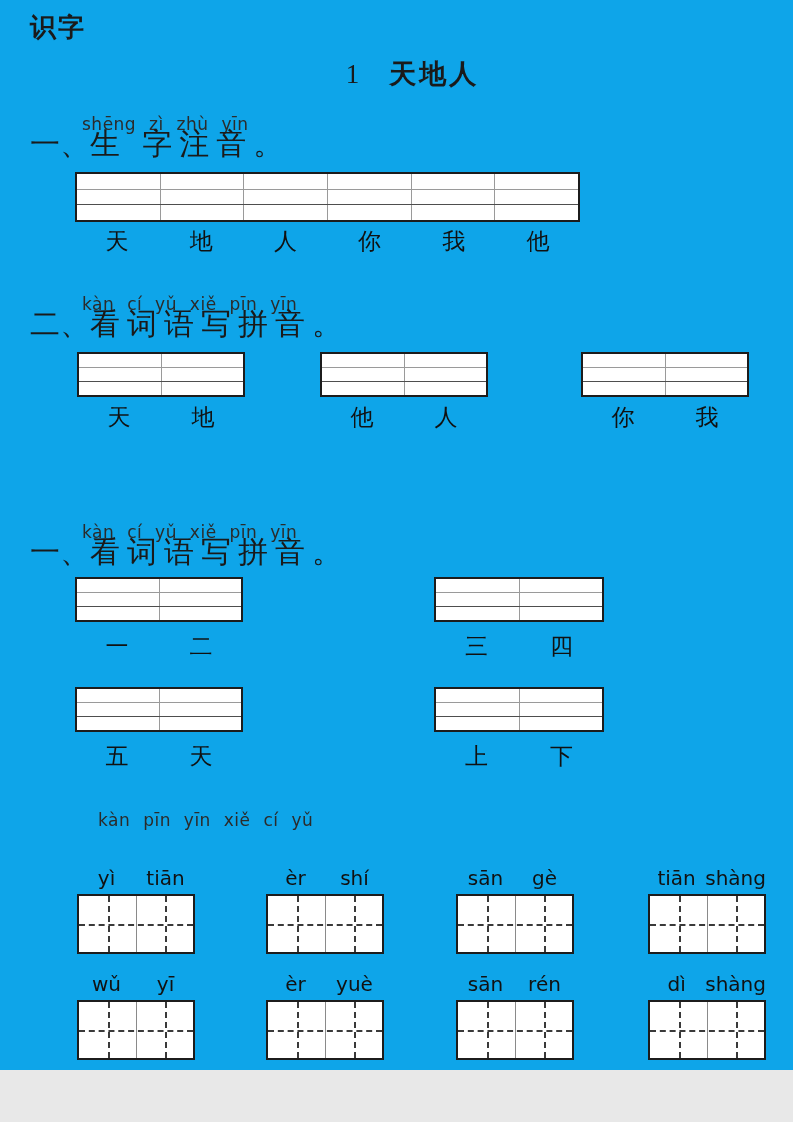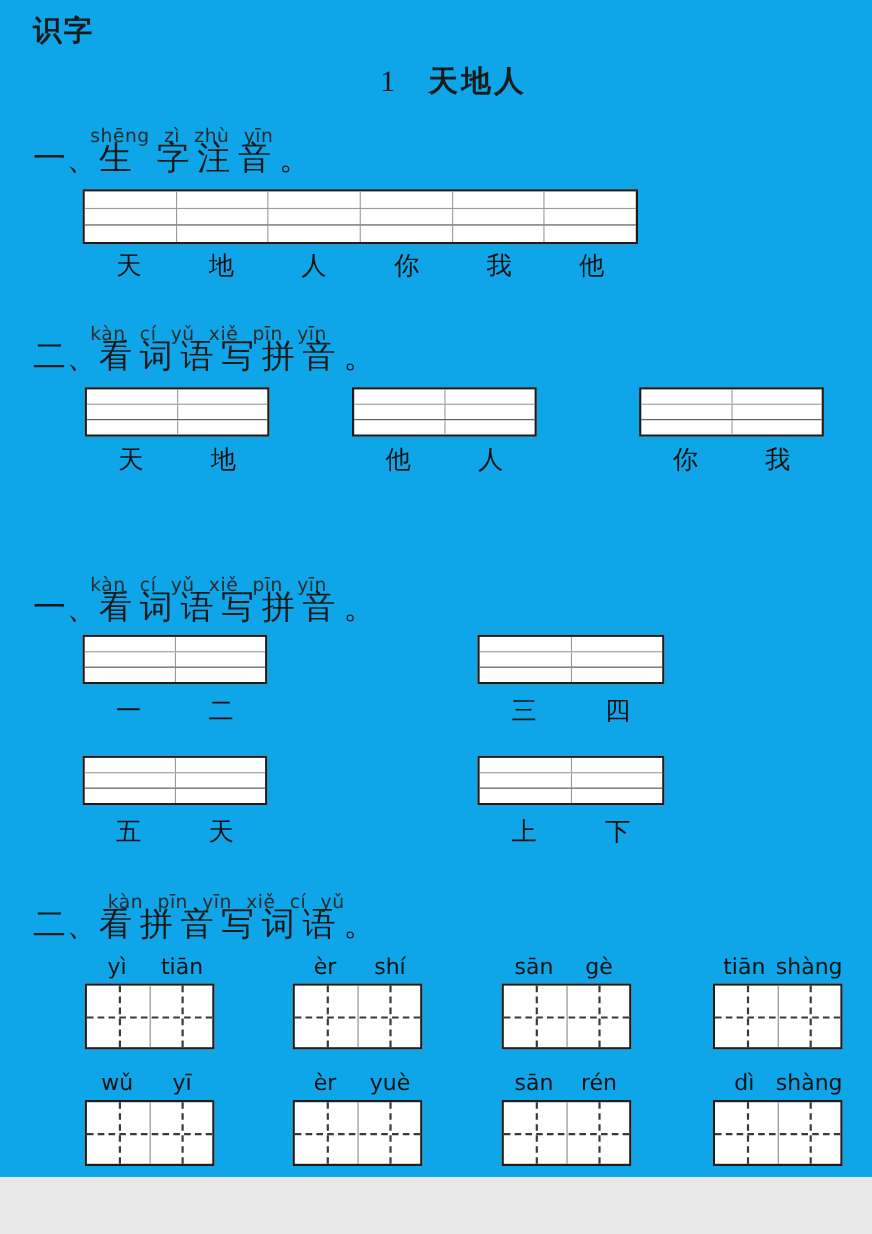--- a/index.html
+++ b/index.html
@@ -224,23 +224,20 @@
   <div class="char-row" style="left:75px;top:741px;width:168px">
     <span>五</span>
     <span>天</span>
   </div>
   <div class="char-row" style="left:434px;top:741px;width:170px">
     <span>上</span>
     <span>下</span>
   </div>
 
   <div class="pinyin-hint" style="left:98px;top:798px">kàn pīn yīn xiě cí yǔ</div>
-  <div class="section-title" style="left:30px;top:820px">
-    <span class="sec-label">二、</span><span class="sec-text">看拼音写词语。</span>
-  </div>
 
   <div class="grid-pinyin" style="left:77px;top:866px">
     <span>yì</span>
     <span>tiān</span>
   </div>
   <div class="tgrid" style="left:77px;top:894px">
     <i class="v-solid"></i>
       <i class="v-dash d1"></i>
       <i class="v-dash d2"></i>
       <i class="h-dash"></i>

